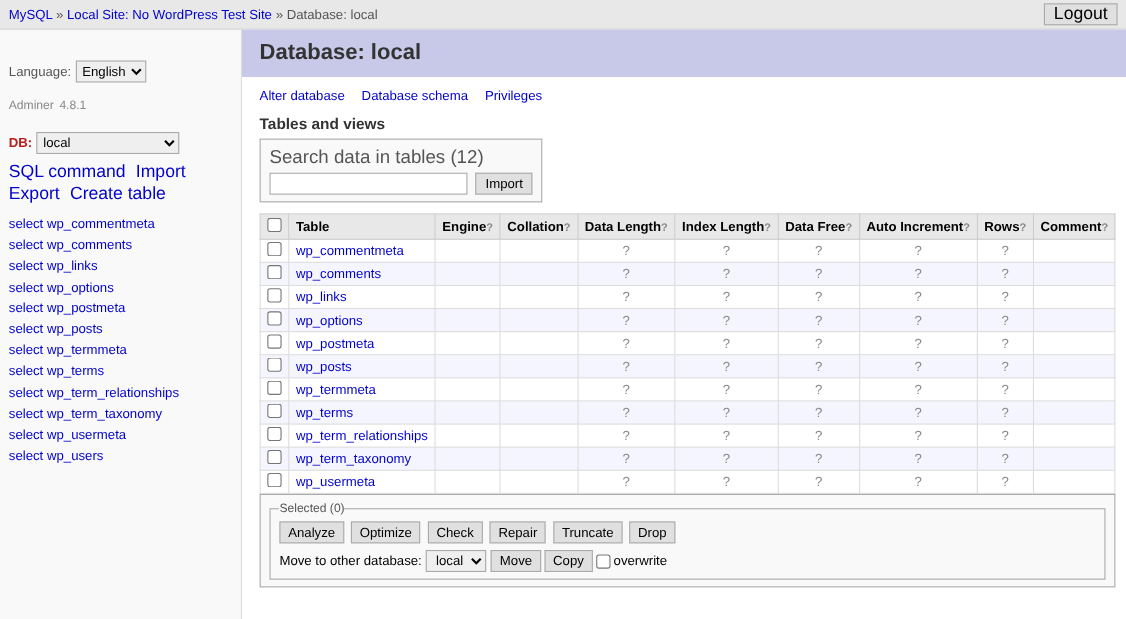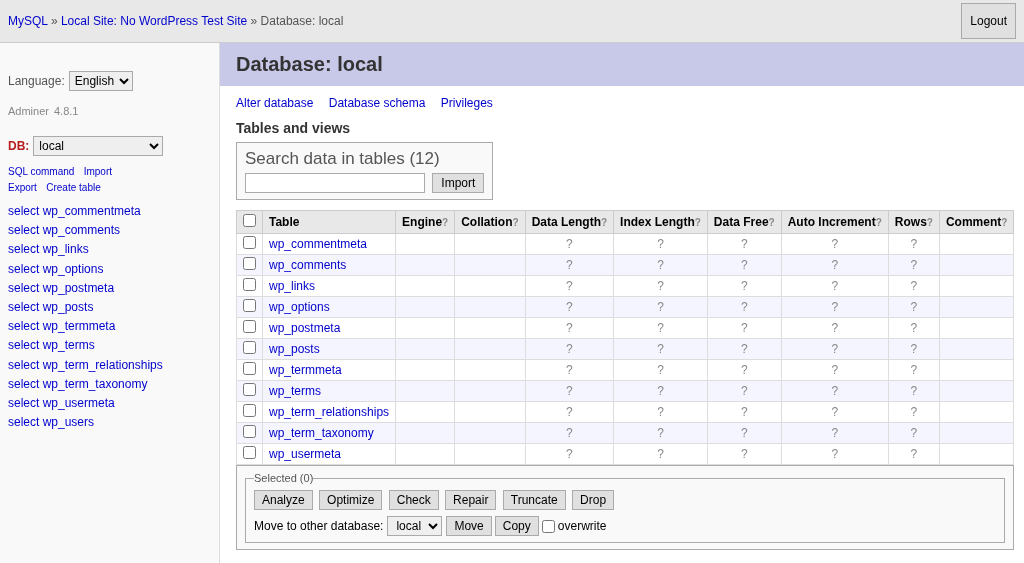--- a/index.html
+++ b/index.html
@@ -12,23 +12,23 @@
       padding: 3px 8px;
       display: flex;
       align-items: center;
       justify-content: space-between;
     }
     #topbar .breadcrumb { color: #555; font-size: 12px; }
     #topbar .breadcrumb a { color: #00c; text-decoration: none; }
     #logout-button {
       background: #e0e0e0;
       border: 1px solid #aaa;
-      padding: 10px 8px;
+      padding: 0 8px;
       cursor: pointer;
-      font-size: 12px;
+      font-size: 16px;
     }
 
     
     #layout { display: flex; min-height: 540px; }
 
     
     #sidebar {
       width: 220px;
       background: #f9f9f9;
       border-right: 1px solid #ddd;
@@ -66,21 +66,21 @@
     #db-select {
       font-size: 12px;
       padding: 1px;
       border: 1px solid #aaa;
       width: 130px;
     }
     #sidebar-links { margin-bottom: 8px; }
     #sidebar-links a {
       color: #00c;
       text-decoration: none;
-      font-size: 10px;
+      font-size: 16px;
       margin-right: 6px;
     }
     #sidebar-links .row2 { display: block; margin-top: 2px; }
     .sidebar-table-link {
       display: block;
       color: #00c;
       text-decoration: none;
       font-size: 12px;
       line-height: 1.6;
     }

